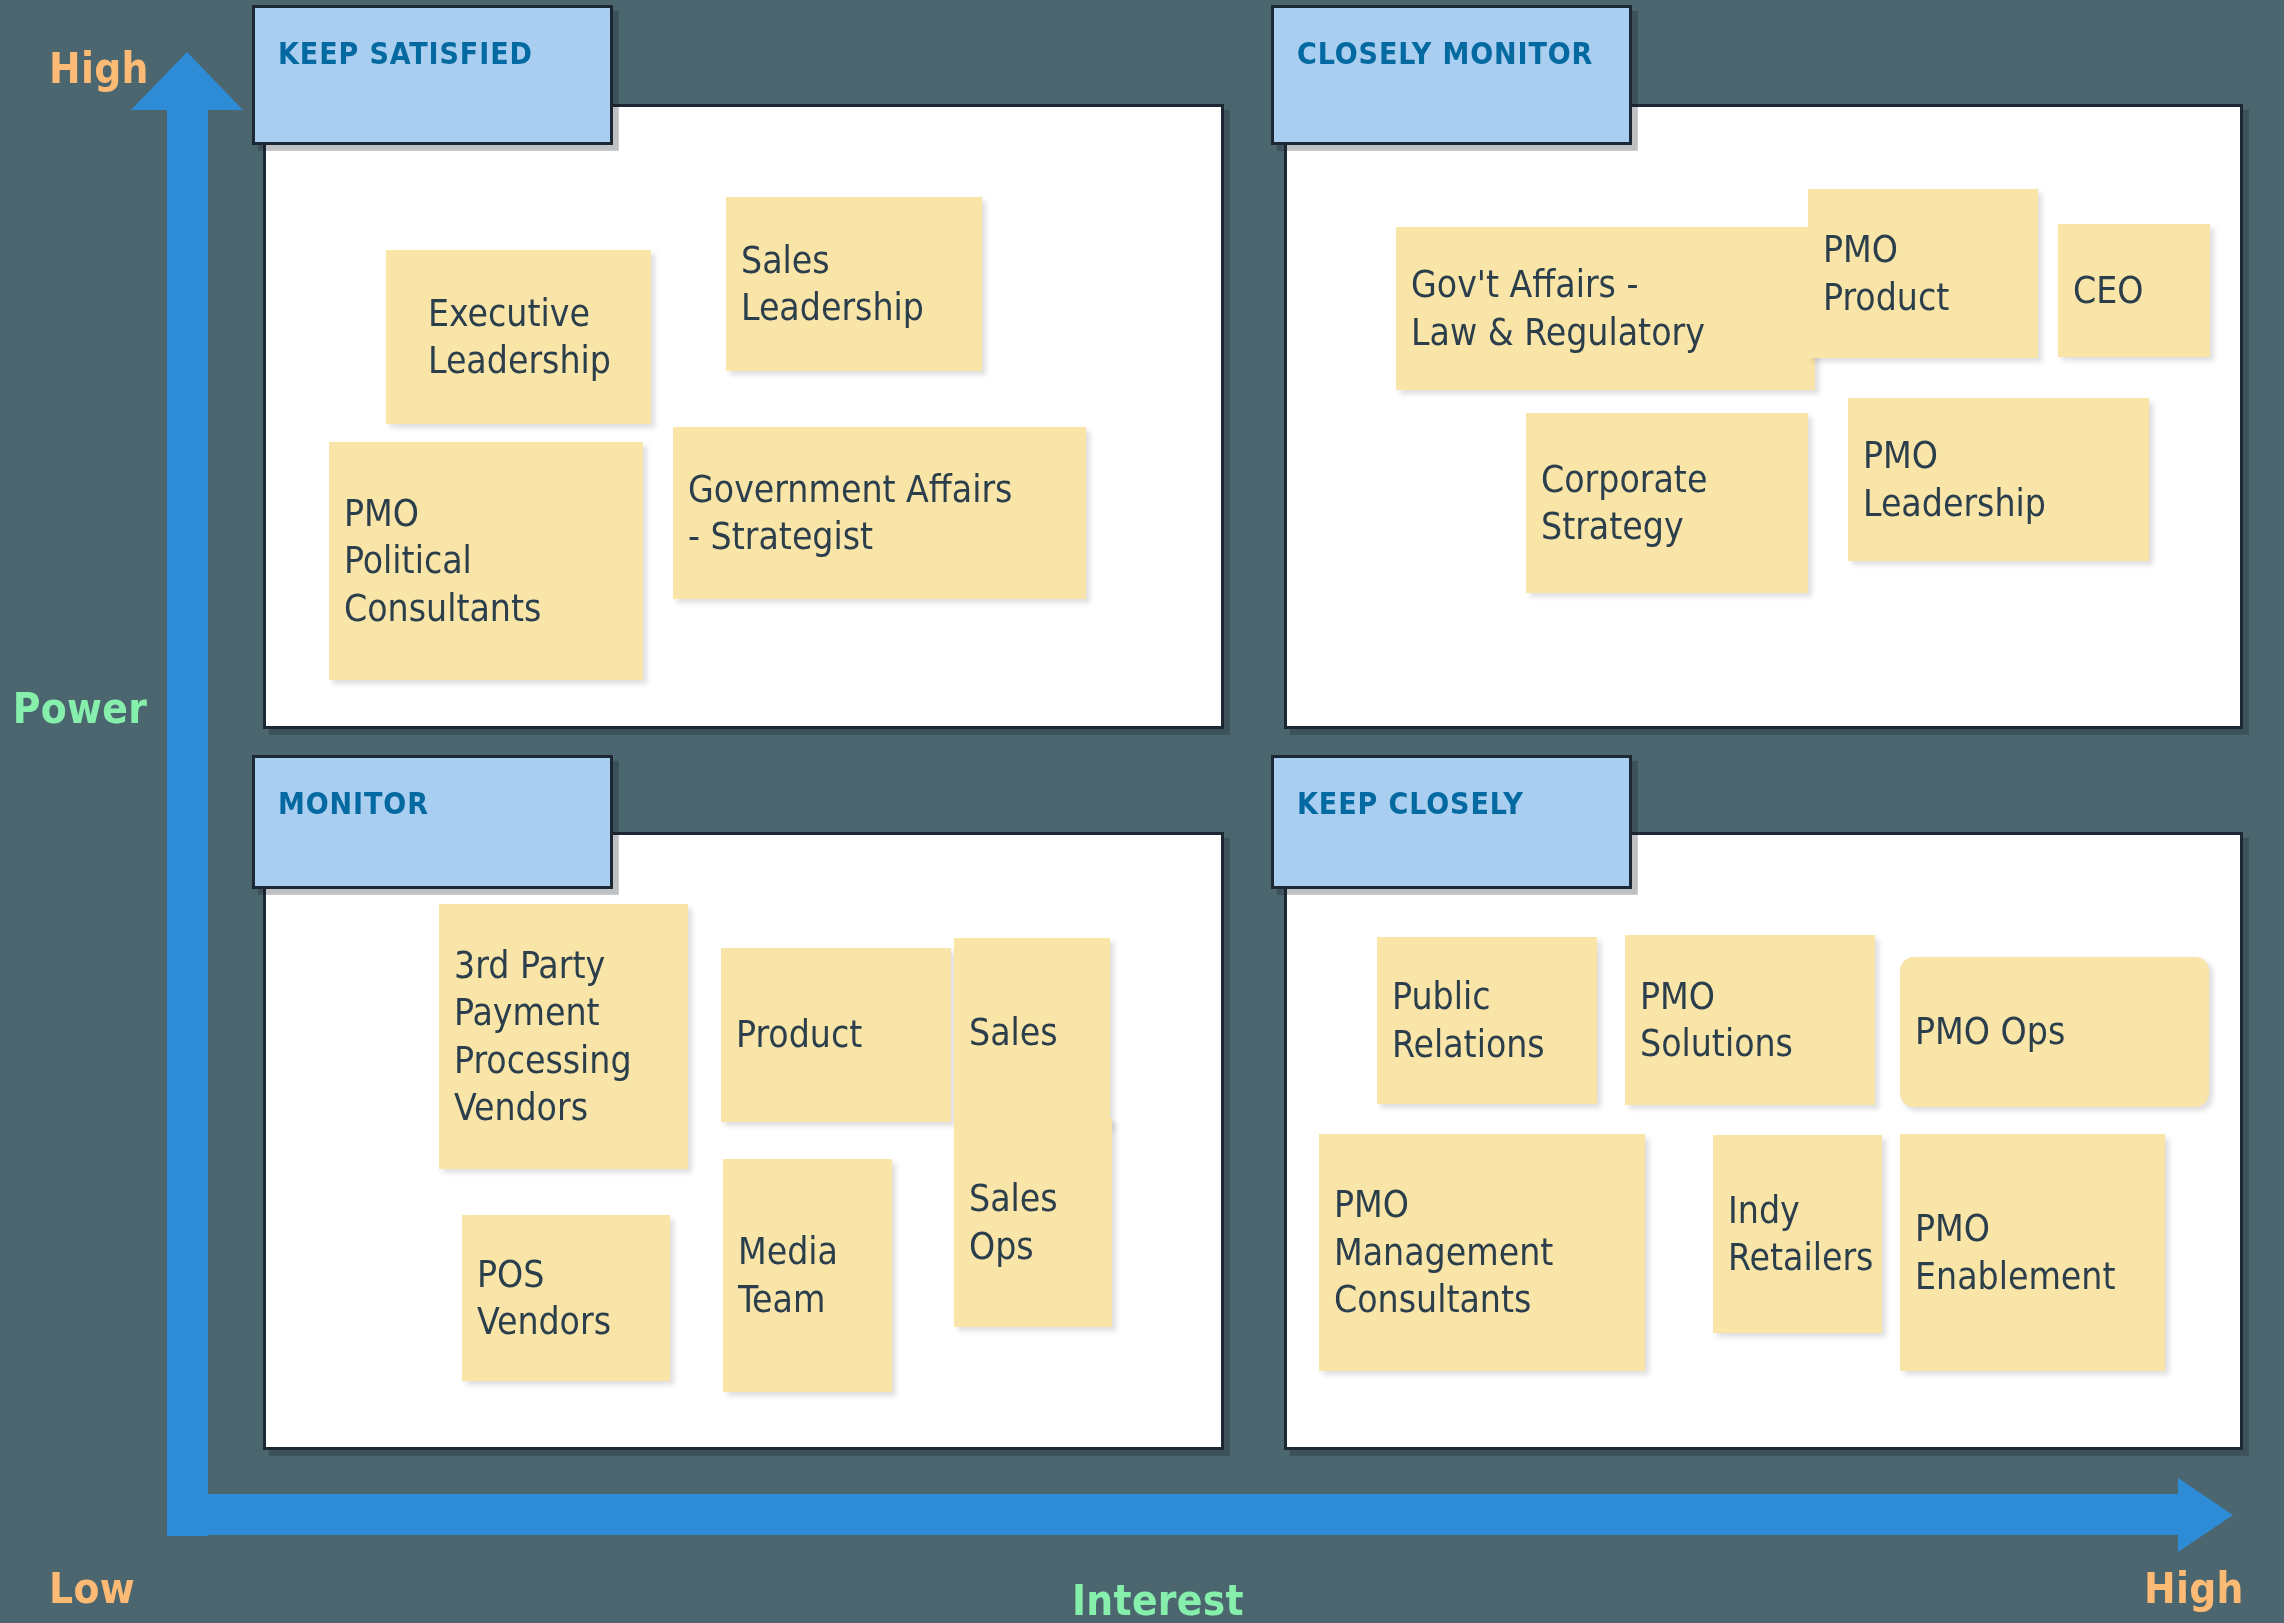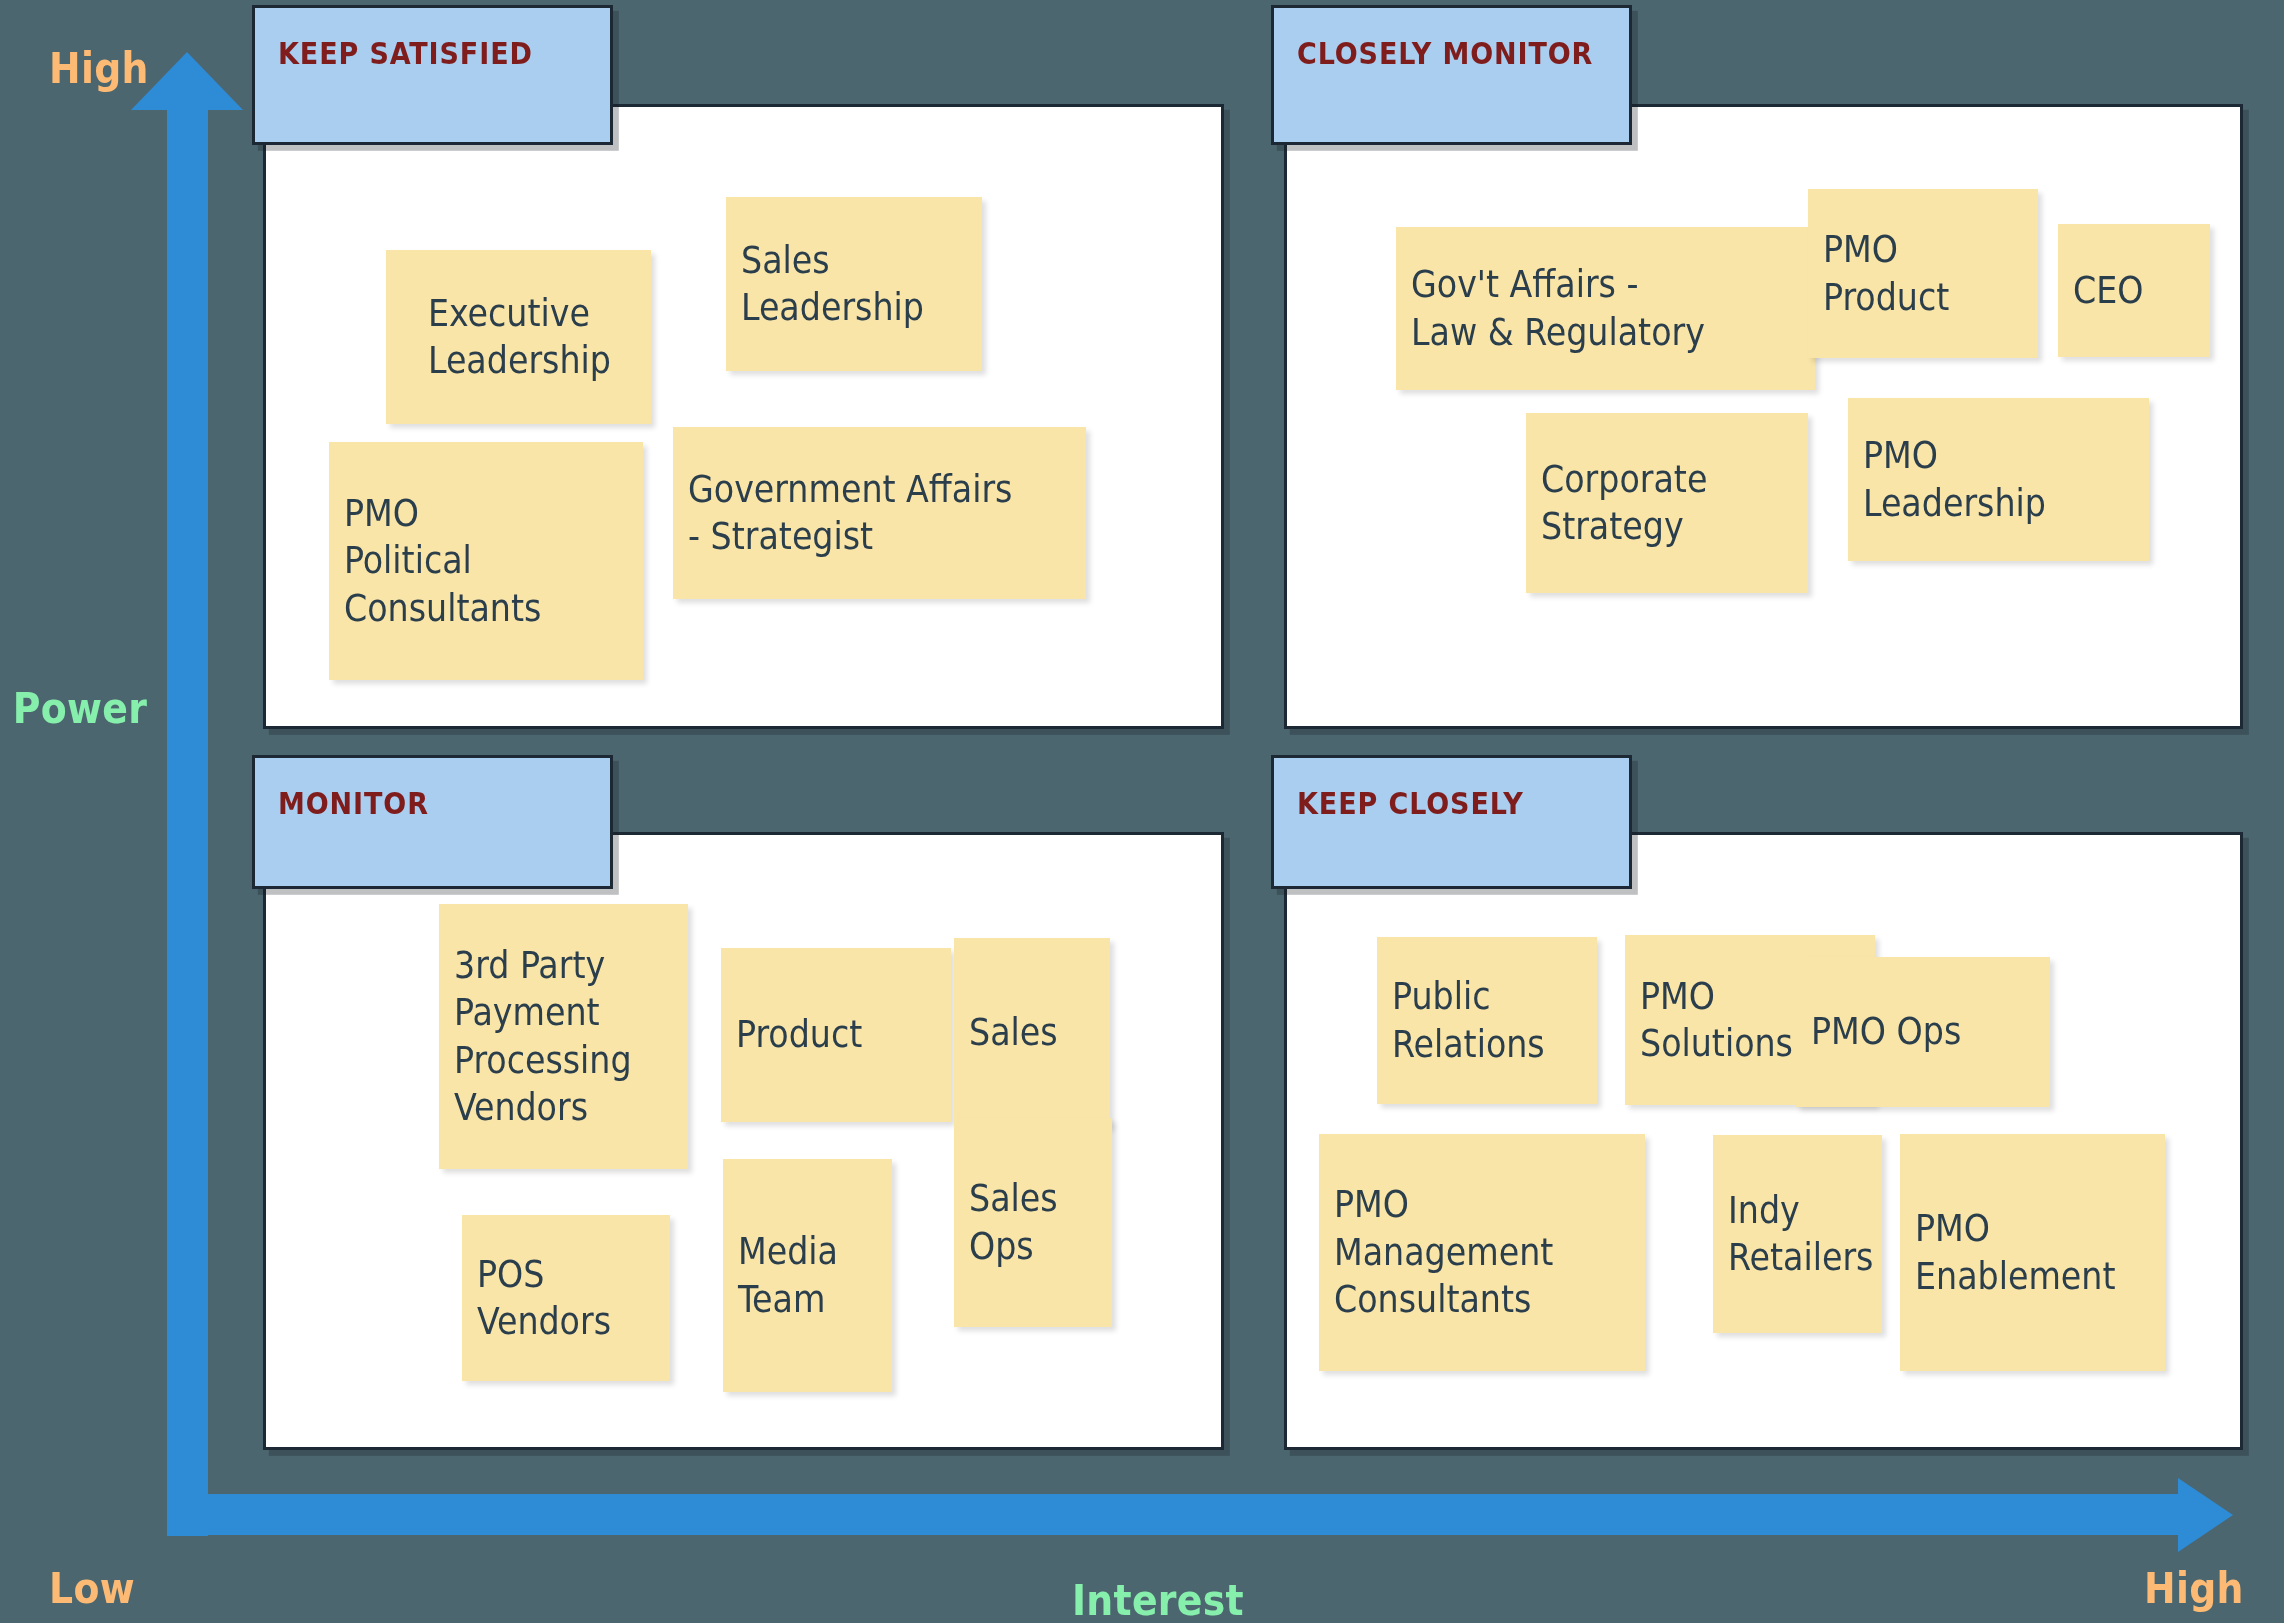--- a/index.html
+++ b/index.html
@@ -84,21 +84,21 @@
     box-shadow: 5.8px 5.8px 0 rgba(20,28,35,0.28);
     box-sizing: border-box;
     z-index: 5;
   }
   .tab-label {
     position: absolute;
     left: 23px;
     top: 28px;
     font-size: 30px;
     font-weight: bold;
-    color: #7f1d1d;
+    color: #0369a1;
     letter-spacing: 0.9px;
     white-space: nowrap;
   }
 
   
   .note {
     position: absolute;
     background: #FAE5A8;
     box-shadow: 3.5px 3.5px 5.2px rgba(0,0,0,0.13);
     box-sizing: border-box;
@@ -248,21 +248,21 @@
     <div class="note" style="left:1377px; top:937px; width:220px; height:167px;">
       <div class="note-text">Public
 Relations</div>
     </div>
 
     <div class="note" style="left:1625px; top:935px; width:250px; height:170px;">
       <div class="note-text">PMO
 Solutions</div>
     </div>
 
-    <div class="note" style="left:1796px; top:957px; width:254px; height:150px;">
+    <div class="note" style="left:1900px; top:957px; width:309px; height:150px;border-radius:14px;">
       <div class="note-text">PMO Ops</div>
     </div>
 
     <div class="note" style="left:1319px; top:1134px; width:326px; height:237px;">
       <div class="note-text">PMO
 Management
 Consultants</div>
     </div>
 
     <div class="note" style="left:1675px; top:1135px; width:169px; height:198px;margin-left:38px;">

